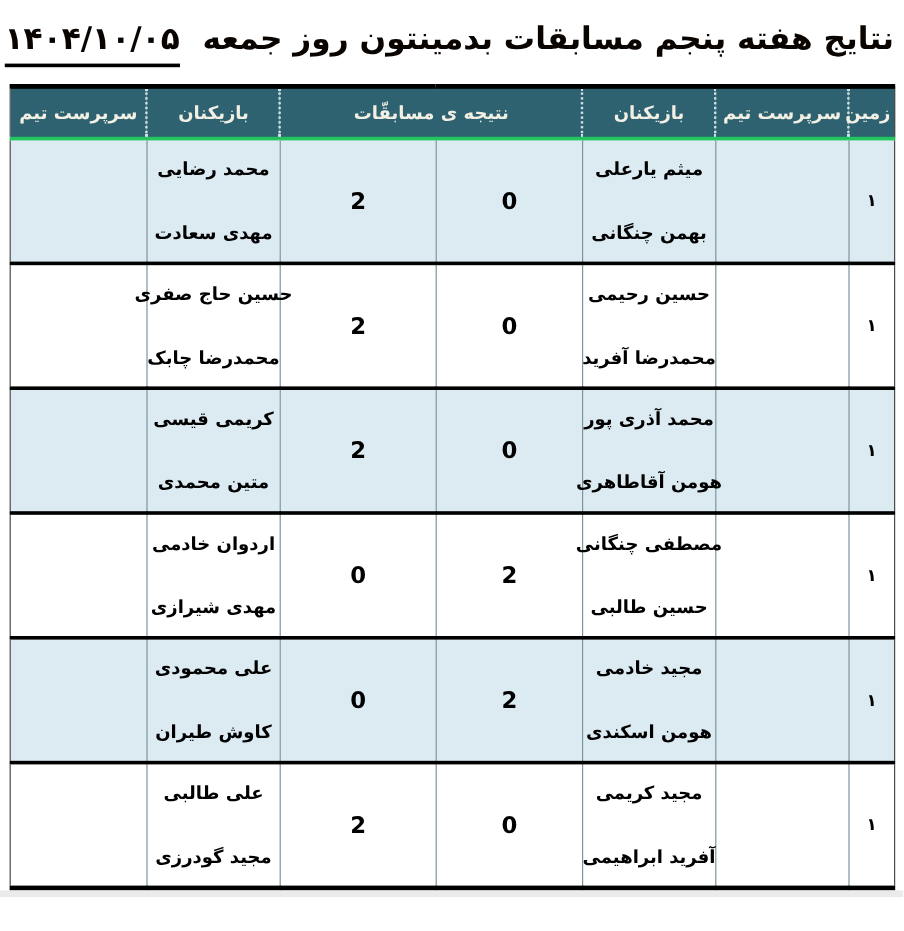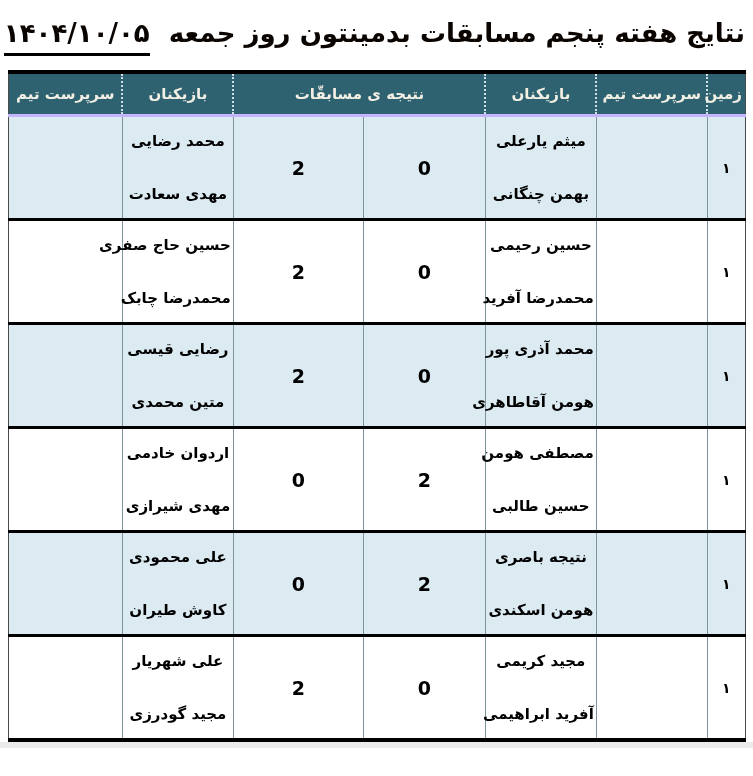--- a/index.html
+++ b/index.html
@@ -10,31 +10,31 @@
          font-size:26px;font-weight:bold;color:#0a0400;white-space:nowrap;}
   .title .main{letter-spacing:0;}
   .title .date{display:inline-block;margin-right:10px;border-bottom:3px solid #000;
                padding-bottom:5px;}
   
   table{direction:rtl;border-collapse:collapse;table-layout:fixed;
         width:738px;margin:14px 7px 0 8px;
         border-top:4px solid #000;border-bottom:4px solid #000;
         border-left:1px solid #4a4a4a;border-right:1px solid #4a4a4a;}
   thead th{background:#2e6270;color:#f2efe4;height:40px;font-size:15px;font-weight:bold;
-           border-bottom:3px solid #c4b5fd;padding:0 3px;}
+           border-bottom:3px solid #22c55e;padding:0 3px;}
   thead th:not(:first-child){border-inline-start:2px dotted #cfe0e5;}
   tbody td{height:101px;border-inline-start:1px solid #7e949c;
            text-align:center;vertical-align:middle;color:#000;padding:0 2px;}
   tbody td:first-child{border-inline-start:none;}
   tbody tr:not(:last-child){border-bottom:3px solid #000;}
   tbody tr:nth-child(odd){background:#dcebf2;}
   tbody tr:nth-child(even){background:#ffffff;}
   .c-court-cell{font-size:14px;font-weight:bold;}
   .c-score-cell{font-size:19px;font-weight:bold;font-family:"DejaVu Sans",sans-serif;}
-  .players{display:flex;flex-direction:column;justify-content:center;gap:38px;}
+  .players{display:flex;flex-direction:column;justify-content:center;gap:38px;align-items:center;}
   .pname{font-size:15px;font-weight:bold;line-height:1;white-space:nowrap;}
   
   .bottom-strip{position:absolute;left:0;bottom:0;width:753px;height:6px;background:#ebebeb;}
 </style>
 </head>
 <body>
 
 <div id="page">
 
   <div class="title">
@@ -107,51 +107,51 @@
         <td>
             <div class="players">
           <div class="pname">محمد آذری پور</div>
           <div class="pname">هومن آقاطاهری</div>
         </div>
           </td>
         <td class="c-score-cell">0</td>
         <td class="c-score-cell">2</td>
         <td>
             <div class="players">
-          <div class="pname">رضایی قیسی</div>
+          <div class="pname">کریمی قیسی</div>
           <div class="pname">متین محمدی</div>
         </div>
           </td>
         <td></td>
       </tr>
       <tr>
         <td class="c-court-cell">۱</td>
         <td></td>
         <td>
             <div class="players">
-          <div class="pname">مصطفی هومن</div>
+          <div class="pname">مصطفی چنگانی</div>
           <div class="pname">حسین طالبی</div>
         </div>
           </td>
         <td class="c-score-cell">2</td>
         <td class="c-score-cell">0</td>
         <td>
             <div class="players">
           <div class="pname">اردوان خادمی</div>
           <div class="pname">مهدی شیرازی</div>
         </div>
           </td>
         <td></td>
       </tr>
       <tr>
         <td class="c-court-cell">۱</td>
         <td></td>
         <td>
             <div class="players">
-          <div class="pname">نتیجه باصری</div>
+          <div class="pname">مجید خادمی</div>
           <div class="pname">هومن اسکندی</div>
         </div>
           </td>
         <td class="c-score-cell">2</td>
         <td class="c-score-cell">0</td>
         <td>
             <div class="players">
           <div class="pname">علی محمودی</div>
           <div class="pname">کاوش طیران</div>
         </div>
@@ -164,21 +164,21 @@
         <td>
             <div class="players">
           <div class="pname">مجید کریمی</div>
           <div class="pname">آفرید ابراهیمی</div>
         </div>
           </td>
         <td class="c-score-cell">0</td>
         <td class="c-score-cell">2</td>
         <td>
             <div class="players">
-          <div class="pname">علی شهریار</div>
+          <div class="pname">علی طالبی</div>
           <div class="pname">مجید گودرزی</div>
         </div>
           </td>
         <td></td>
       </tr>
     </tbody>
   </table>
 
   <div class="bottom-strip"></div>
 </div>

